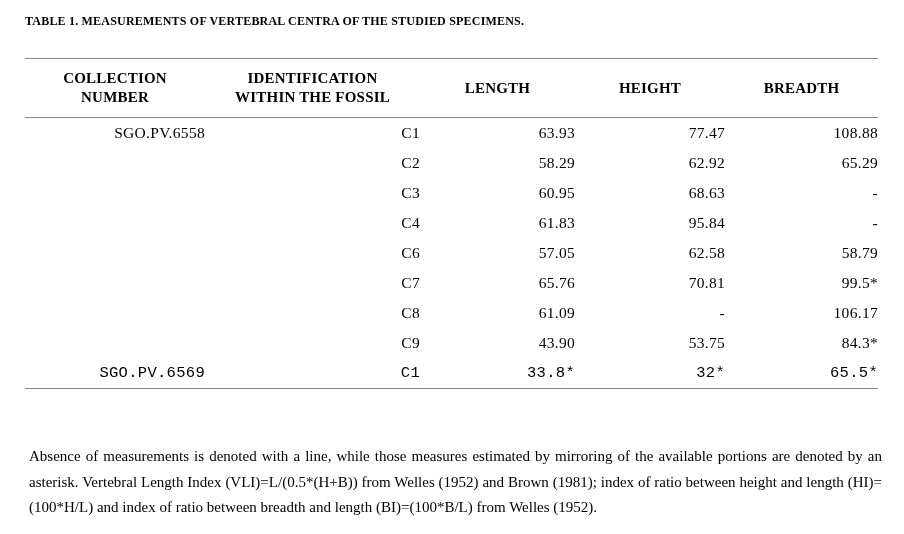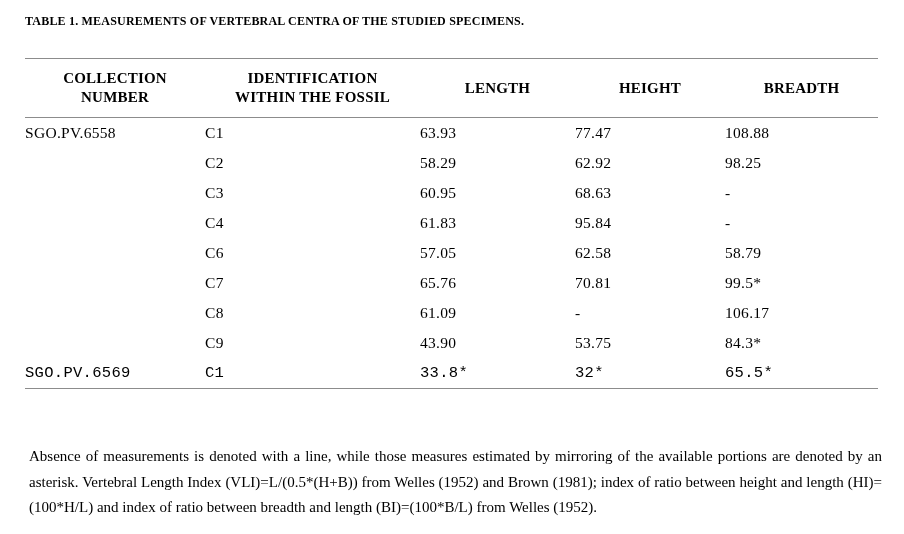--- a/index.html
+++ b/index.html
@@ -29,21 +29,21 @@
     border-top:1px solid var(--rule);
     border-bottom:1px solid var(--rule);
     height:58px;padding:0;
     font-size:15px;font-weight:bold;letter-spacing:0.2px;
     text-align:center;vertical-align:middle;
   }
   table.meas thead th span{display:block;line-height:19px;}
   table.meas tbody td{
     height:30px;padding:0;
     font-size:15.5px;letter-spacing:0.3px;
-    text-align:left;vertical-align:middle;
+    text-align:right;vertical-align:middle;
   }
   table.meas tbody tr:last-child td{
     border-bottom:1px solid var(--rule);
     font-family:Liberation Mono, monospace;
   }
   .footnote{
     position:absolute;left:25px;top:440px;width:853px;
     margin:4px;font-size:15px;line-height:25.5px;
     text-align:justify;
   }
@@ -90,21 +90,21 @@
         <td>C1</td>
         <td>63.93</td>
         <td>77.47</td>
         <td>108.88</td>
       </tr>
       <tr>
         <td></td>
         <td>C2</td>
         <td>58.29</td>
         <td>62.92</td>
-        <td>98.25</td>
+        <td>65.29</td>
       </tr>
       <tr>
         <td></td>
         <td>C3</td>
         <td>60.95</td>
         <td>68.63</td>
         <td>-</td>
       </tr>
       <tr>
         <td></td>

